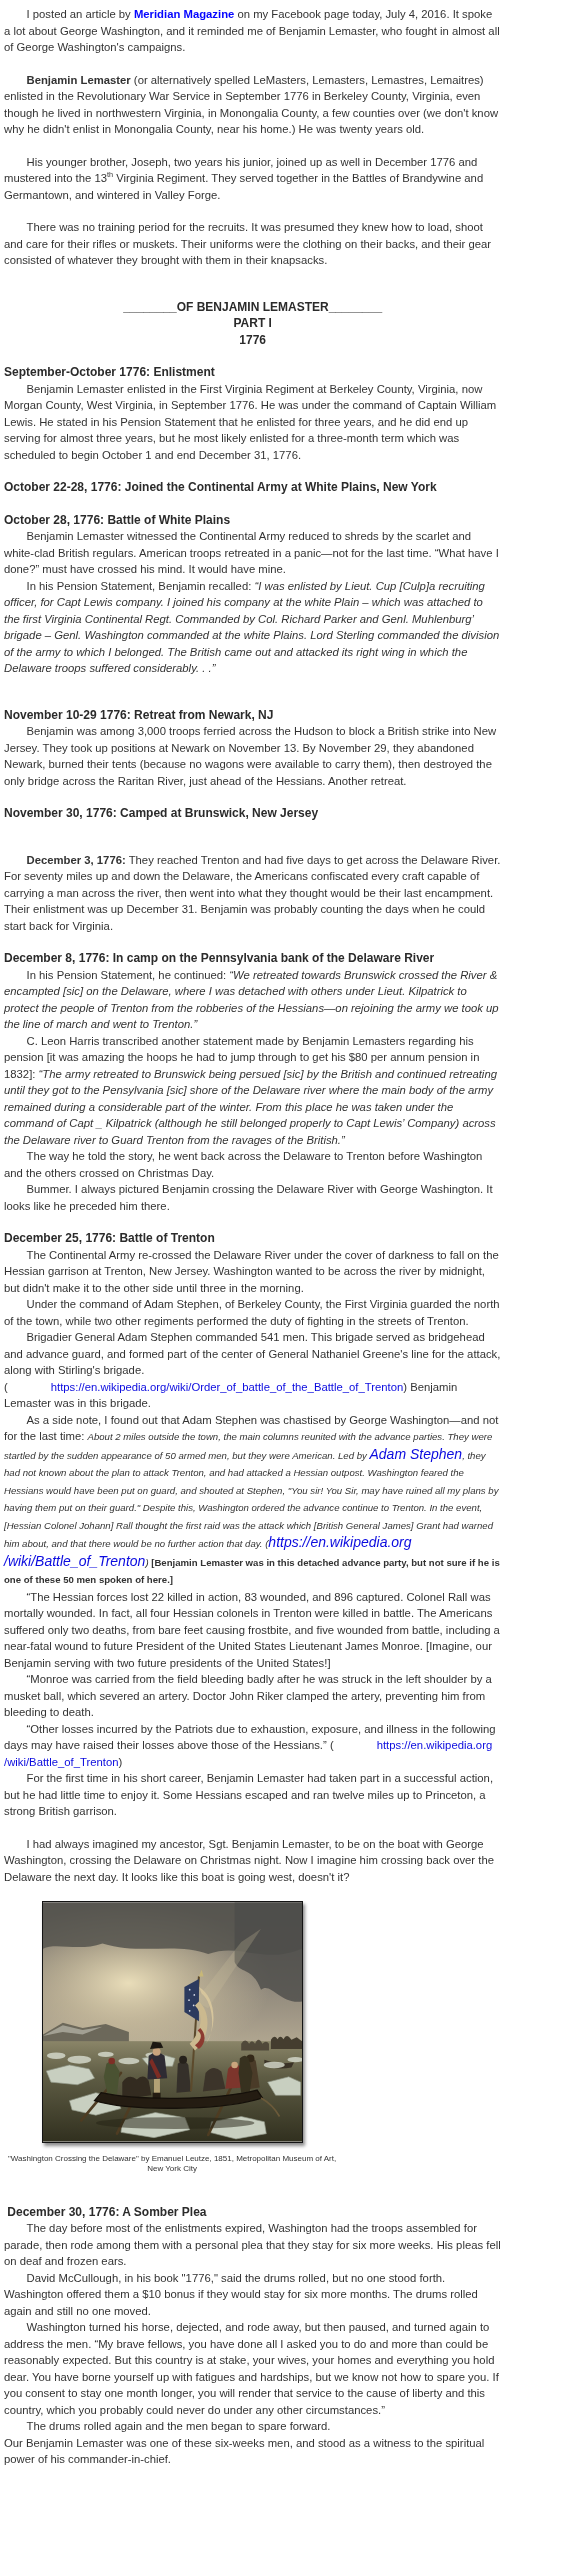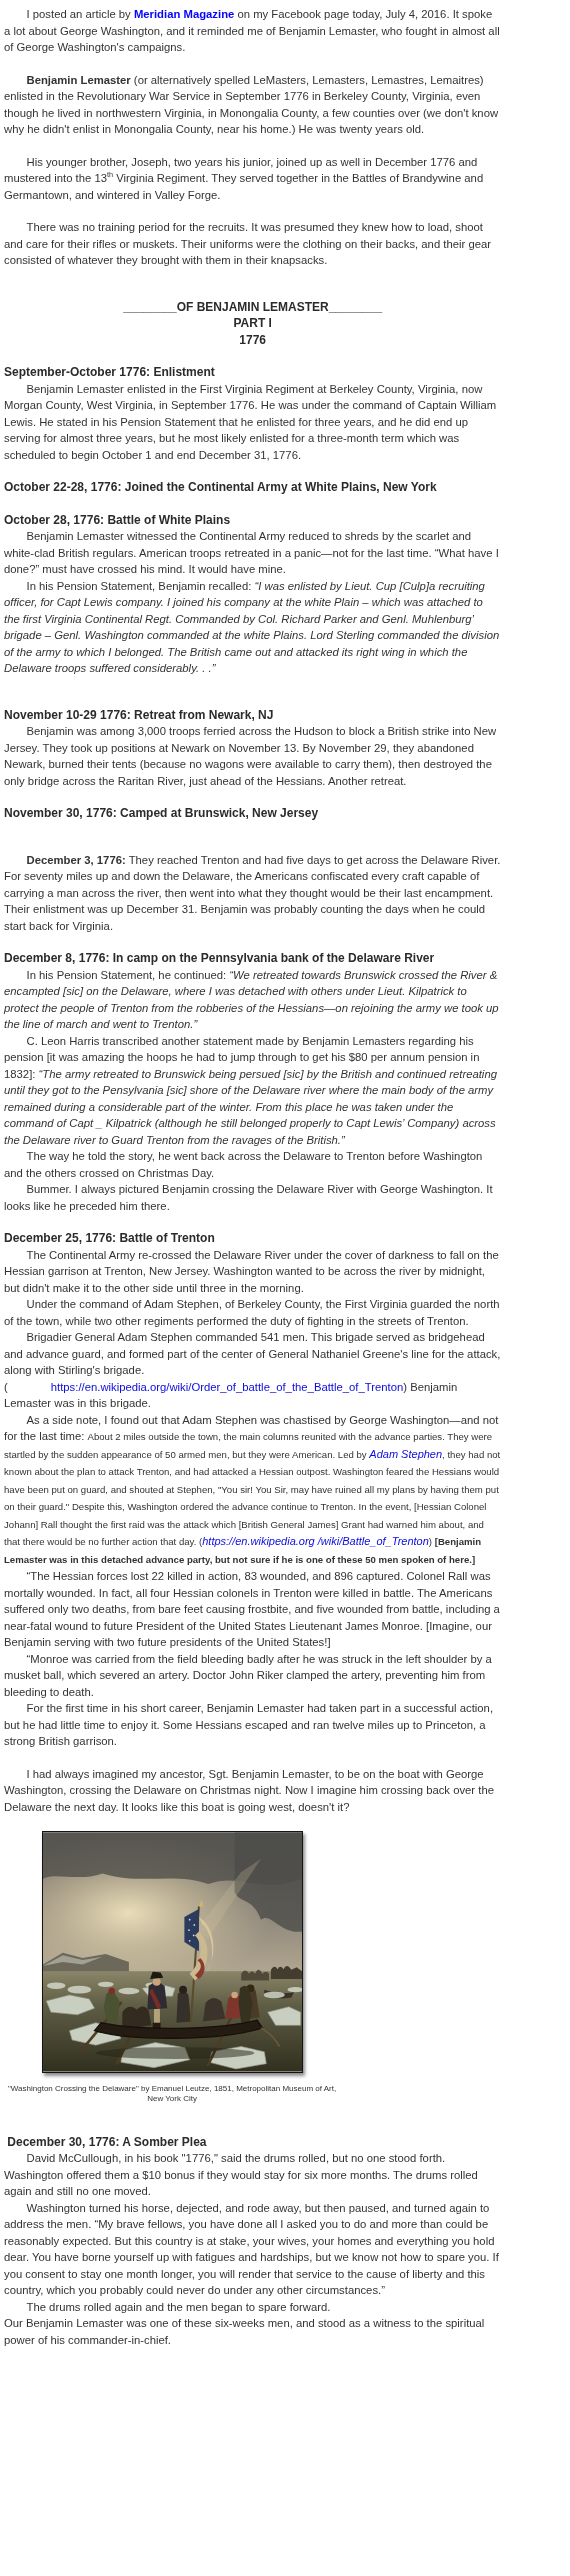--- a/index.html
+++ b/index.html
@@ -17,22 +17,22 @@
   .p0{margin:0;text-indent:0;}
   .h{margin:0;font-weight:bold;font-size:12px;line-height:16.5px;color:#2b2b2b;}
   .gap{height:16px;}
   .gap2{height:30px;}
   .title-block{text-align:center;font-weight:bold;font-size:12px;line-height:16.5px;color:#2b2b2b;}
   a{color:#0b0bdf;text-decoration:none;cursor:pointer;}
   .run-b{font-weight:bold;}
   .run-i{font-style:italic;}
   .run-l{color:#0b0bdf;padding-left:43px;}
   .run-lb{color:#0505ff;font-weight:bold;}
-  .run-si{font-size:9.6px;}
-  .run-sil{font-style:italic;font-size:11px;color:#0b0bdf;}
+  .run-si{font-style:italic;font-size:9.6px;}
+  .run-sil{font-style:italic;font-size:14px;color:#0b0bdf;}
   .run-sb{font-weight:bold;font-size:9.6px;text-align:center;}
   .run-sup{vertical-align:super;font-size:7.3px;line-height:0;}
   figure{margin:16px 0 0 0;padding:0;}
   .painting-wrap{
     width:259px;
     margin-left:38px;
     border:1.3px solid #141414;
     box-shadow:2px 2.6px 3.3px rgba(0,0,0,0.45);
   }
   .painting-wrap svg{display:block;}
@@ -87,20 +87,21 @@
       <div class="p"><span>The way he told the story, he went back across the Delaware to Trenton before Washington and the others crossed on Christmas Day.</span></div>
       <div class="p"><span>Bummer. I always pictured Benjamin crossing the Delaware River with George Washington. It looks like he preceded him there.</span></div>
       <div class="gap"></div>
       <div class="h">December 25, 1776: Battle of Trenton</div>
       <div class="p"><span>The Continental Army re-crossed the Delaware River under the cover of darkness to fall on the Hessian garrison at Trenton, New Jersey. Washington wanted to be across the river by midnight, but didn't make it to the other side until three in the morning.</span></div>
       <div class="p"><span>Under the command of Adam Stephen, of Berkeley County, the First Virginia guarded the north of the town, while two other regiments performed the duty of fighting in the streets of Trenton.</span></div>
       <div class="p"><span>Brigadier General Adam Stephen commanded 541 men. This brigade served as bridgehead and advance guard, and formed part of the center of General Nathaniel Greene's line for the attack, along with Stirling's brigade. (</span><a class="run-l">https://en.wikipedia.org/wiki/Order_of_battle_of_the_Battle_of_Trenton</a><span>) Benjamin Lemaster was in this brigade.</span></div>
       <div class="p"><span>As a side note, I found out that Adam Stephen was chastised by George Washington—and not for the last time: </span><span class="run-si">About 2 miles outside the town, the main columns reunited with the advance parties. They were startled by the sudden appearance of 50 armed men, but they were American. Led by </span><a class="run-sil">Adam Stephen</a><span class="run-si">, they had not known about the plan to attack Trenton, and had attacked a Hessian outpost. Washington feared the Hessians would have been put on guard, and shouted at Stephen, "You sir! You Sir, may have ruined all my plans by having them put on their guard." Despite this, Washington ordered the advance continue to Trenton. In the event, [Hessian Colonel Johann] Rall thought the first raid was the attack which [British General James] Grant had warned him about, and that there would be no further action that day. (</span><a class="run-sil">https://en.wikipedia.org /wiki/Battle_of_Trenton</a><span class="run-si">)  </span><span class="run-sb">[Benjamin Lemaster was in this detached advance party, but not sure if he is one of these 50 men spoken of here.]</span></div>
       <div class="p"><span>“The Hessian forces lost 22 killed in action, 83 wounded, and 896 captured. Colonel Rall was mortally wounded. In fact, all four Hessian colonels in Trenton were killed in battle. The Americans suffered only two deaths, from bare feet causing frostbite, and five wounded from battle, including a near-fatal wound to future President of the United States Lieutenant James Monroe. [Imagine, our Benjamin serving with two future presidents of the United States!]</span></div>
       <div class="p"><span>“Monroe was carried from the field bleeding badly after he was struck in the left shoulder by a musket ball, which severed an artery. Doctor John Riker clamped the artery, preventing him from bleeding to death.</span></div>
+      <div class="p"><span>“Other losses incurred by the Patriots due to exhaustion, exposure, and illness in the following days may have raised their losses above those of the Hessians.” (</span><a class="run-l">https://en.wikipedia.org /wiki/Battle_of_Trenton</a><span>)</span></div>
       <div class="p"><span>For the first time in his short career, Benjamin Lemaster had taken part in a successful action, but he had little time to enjoy it. Some Hessians escaped and ran twelve miles up to Princeton, a strong British garrison.</span></div>
       <div class="gap"></div>
       <div class="p"><span>I had always imagined my ancestor, Sgt. Benjamin Lemaster, to be on the boat with George Washington, crossing the Delaware on Christmas night. Now I imagine him crossing back over the Delaware the next day. It looks like this boat is going west, doesn't it?</span></div>
     </div>
 
   <figure>
     <div class="painting-wrap">
       <svg width="259" height="240" viewBox="0 0 392 362" xmlns="http://www.w3.org/2000/svg">
         <defs>
           <linearGradient id="sky" x1="0" y1="0" x2="0" y2="1">
@@ -186,20 +187,21 @@
         <path d="M330,296 q18,10 28,28" stroke="#6b5a3a" stroke-width="2.5" fill="none"></path>
         <ellipse cx="200" cy="334" rx="120" ry="9" fill="#232214" opacity="0.5"></ellipse>
       </svg>
     </div>
     <figcaption>"Washington Crossing the Delaware" by Emanuel Leutze, 1851, Metropolitan Museum of Art, New York City</figcaption>
   </figure>
 
   <div id="flow-bottom">
       <div class="gap2"></div>
       <div class="h">&nbsp;December 30, 1776: A Somber Plea</div>
+      <div class="p"><span>The day before most of the enlistments expired, Washington had the troops assembled for parade, then rode among them with a personal plea that they stay for six more weeks. His pleas fell on deaf and frozen ears.</span></div>
       <div class="p"><span>David McCullough, in his book "1776," said the drums rolled, but no one stood forth. Washington offered them a $10 bonus if they would stay for six more months. The drums rolled again and still no one moved.</span></div>
       <div class="p"><span>Washington turned his horse, dejected, and rode away, but then paused, and turned again to address the men. “My brave fellows, you have done all I asked you to do and more than could be reasonably expected. But this country is at stake, your wives, your homes and everything you hold dear. You have borne yourself up with fatigues and hardships, but we know not how to spare you. If you consent to stay one month longer, you will render that service to the cause of liberty and this country, which you probably could never do under any other circumstances.”</span></div>
       <div class="p"><span>The drums rolled again and the men began to spare forward.</span></div>
       <div class="p0"><span>Our Benjamin Lemaster was one of these six-weeks men, and stood as a witness to the spiritual power of his commander-in-chief.</span></div>
     </div>
 
 </div>
 
 
 </body></html>

